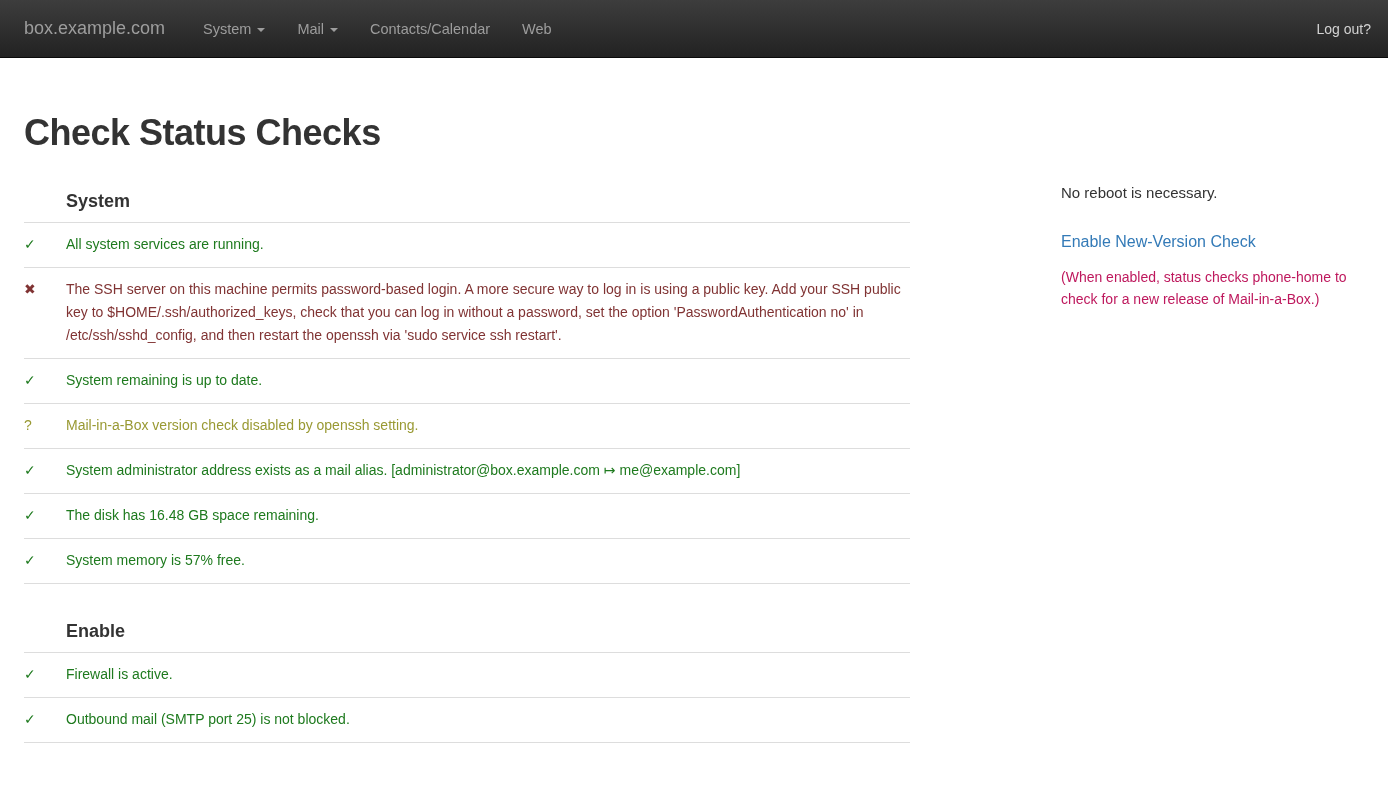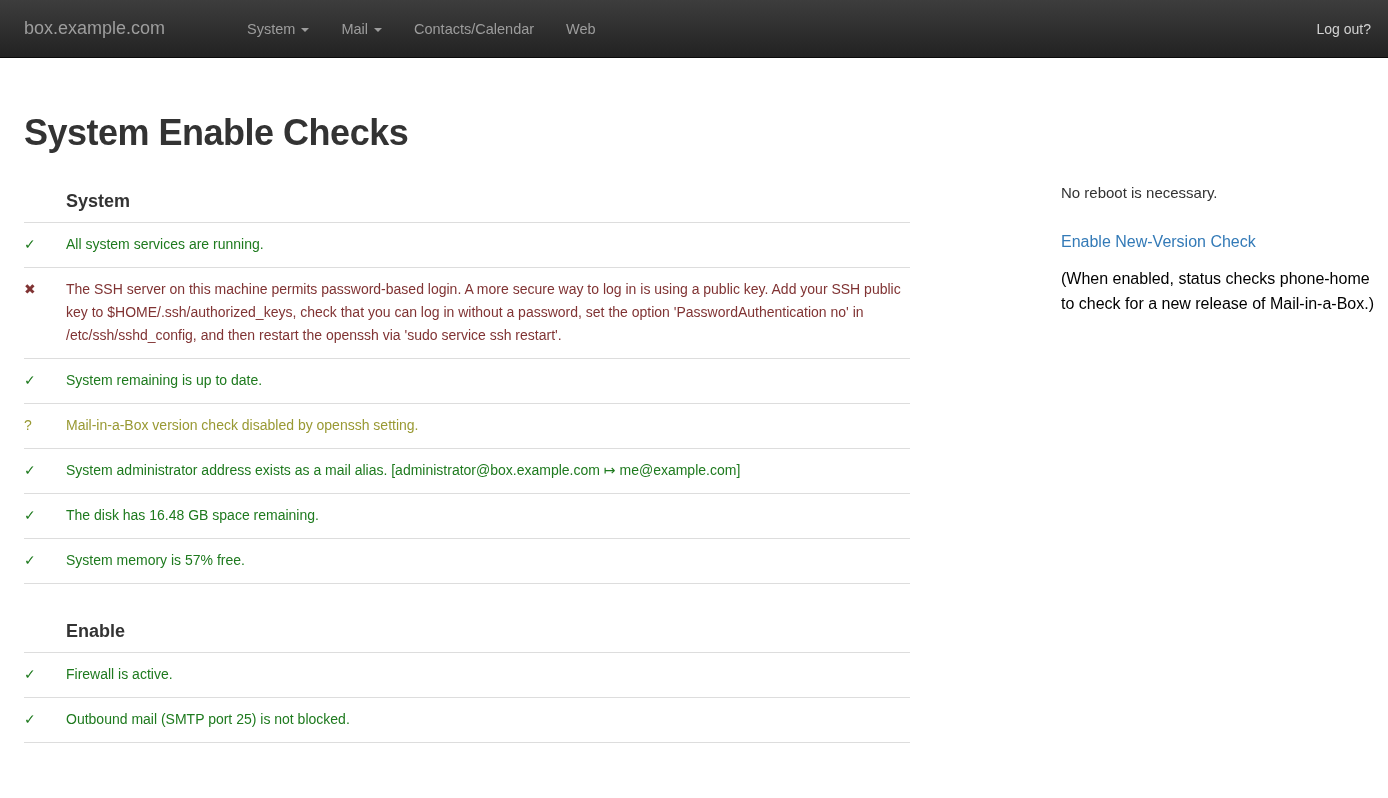--- a/index.html
+++ b/index.html
@@ -11,21 +11,20 @@
   }
 
   
   .navbar {
     height: 58px;
     background: linear-gradient(#3d3d3d, #222222);
     border-bottom: 1px solid #0a0a0a;
     display: flex;
     align-items: center;
     padding: 0 17px 0 24px;
-    gap: 44px;
   }
   .navbar .brand {
     color: #9d9d9d;
     font-size: 18px;
     text-decoration: none;
     margin-right: 22px;
     cursor: pointer;
   }
   .navbar .nav-links { display: flex; align-items: center; }
   .navbar .nav-item {
@@ -103,23 +102,23 @@
   }
   .side-col .enable-link {
     display: inline-block;
     font-size: 16px;
     color: #337ab7;
     text-decoration: none;
     cursor: pointer;
     margin-bottom: 16px;
   }
   .side-col .enable-note {
-    font-size: 16px;
+    font-size: 14px;
     line-height: 1.55;
-    color: #000000;
+    color: #be185d;
   }
 </style>
 </head>
 <body>
 
 <nav class="navbar">
   <a class="brand">box.example.com</a>
   <div class="nav-links">
     <a class="nav-item">
       <span>System</span>
@@ -134,21 +133,21 @@
     </a>
     <a class="nav-item">
       <span>Web</span>
     </a>
   </div>
   <div class="spacer"></div>
   <a class="logout">Log out?</a>
 </nav>
 
 <div class="page">
-  <h1 class="page-title">System Enable Checks</h1>
+  <h1 class="page-title">Check Status Checks</h1>
 
   <div class="columns">
     <div class="main-col">
       <table class="status-table">
         <tbody>
             <tr class="heading-row">
               <td colspan="2">System</td>
             </tr>
             <tr class="status-row" style="color: rgb(30, 122, 30);">
               <td class="icon-cell"><span>✓</span></td>

